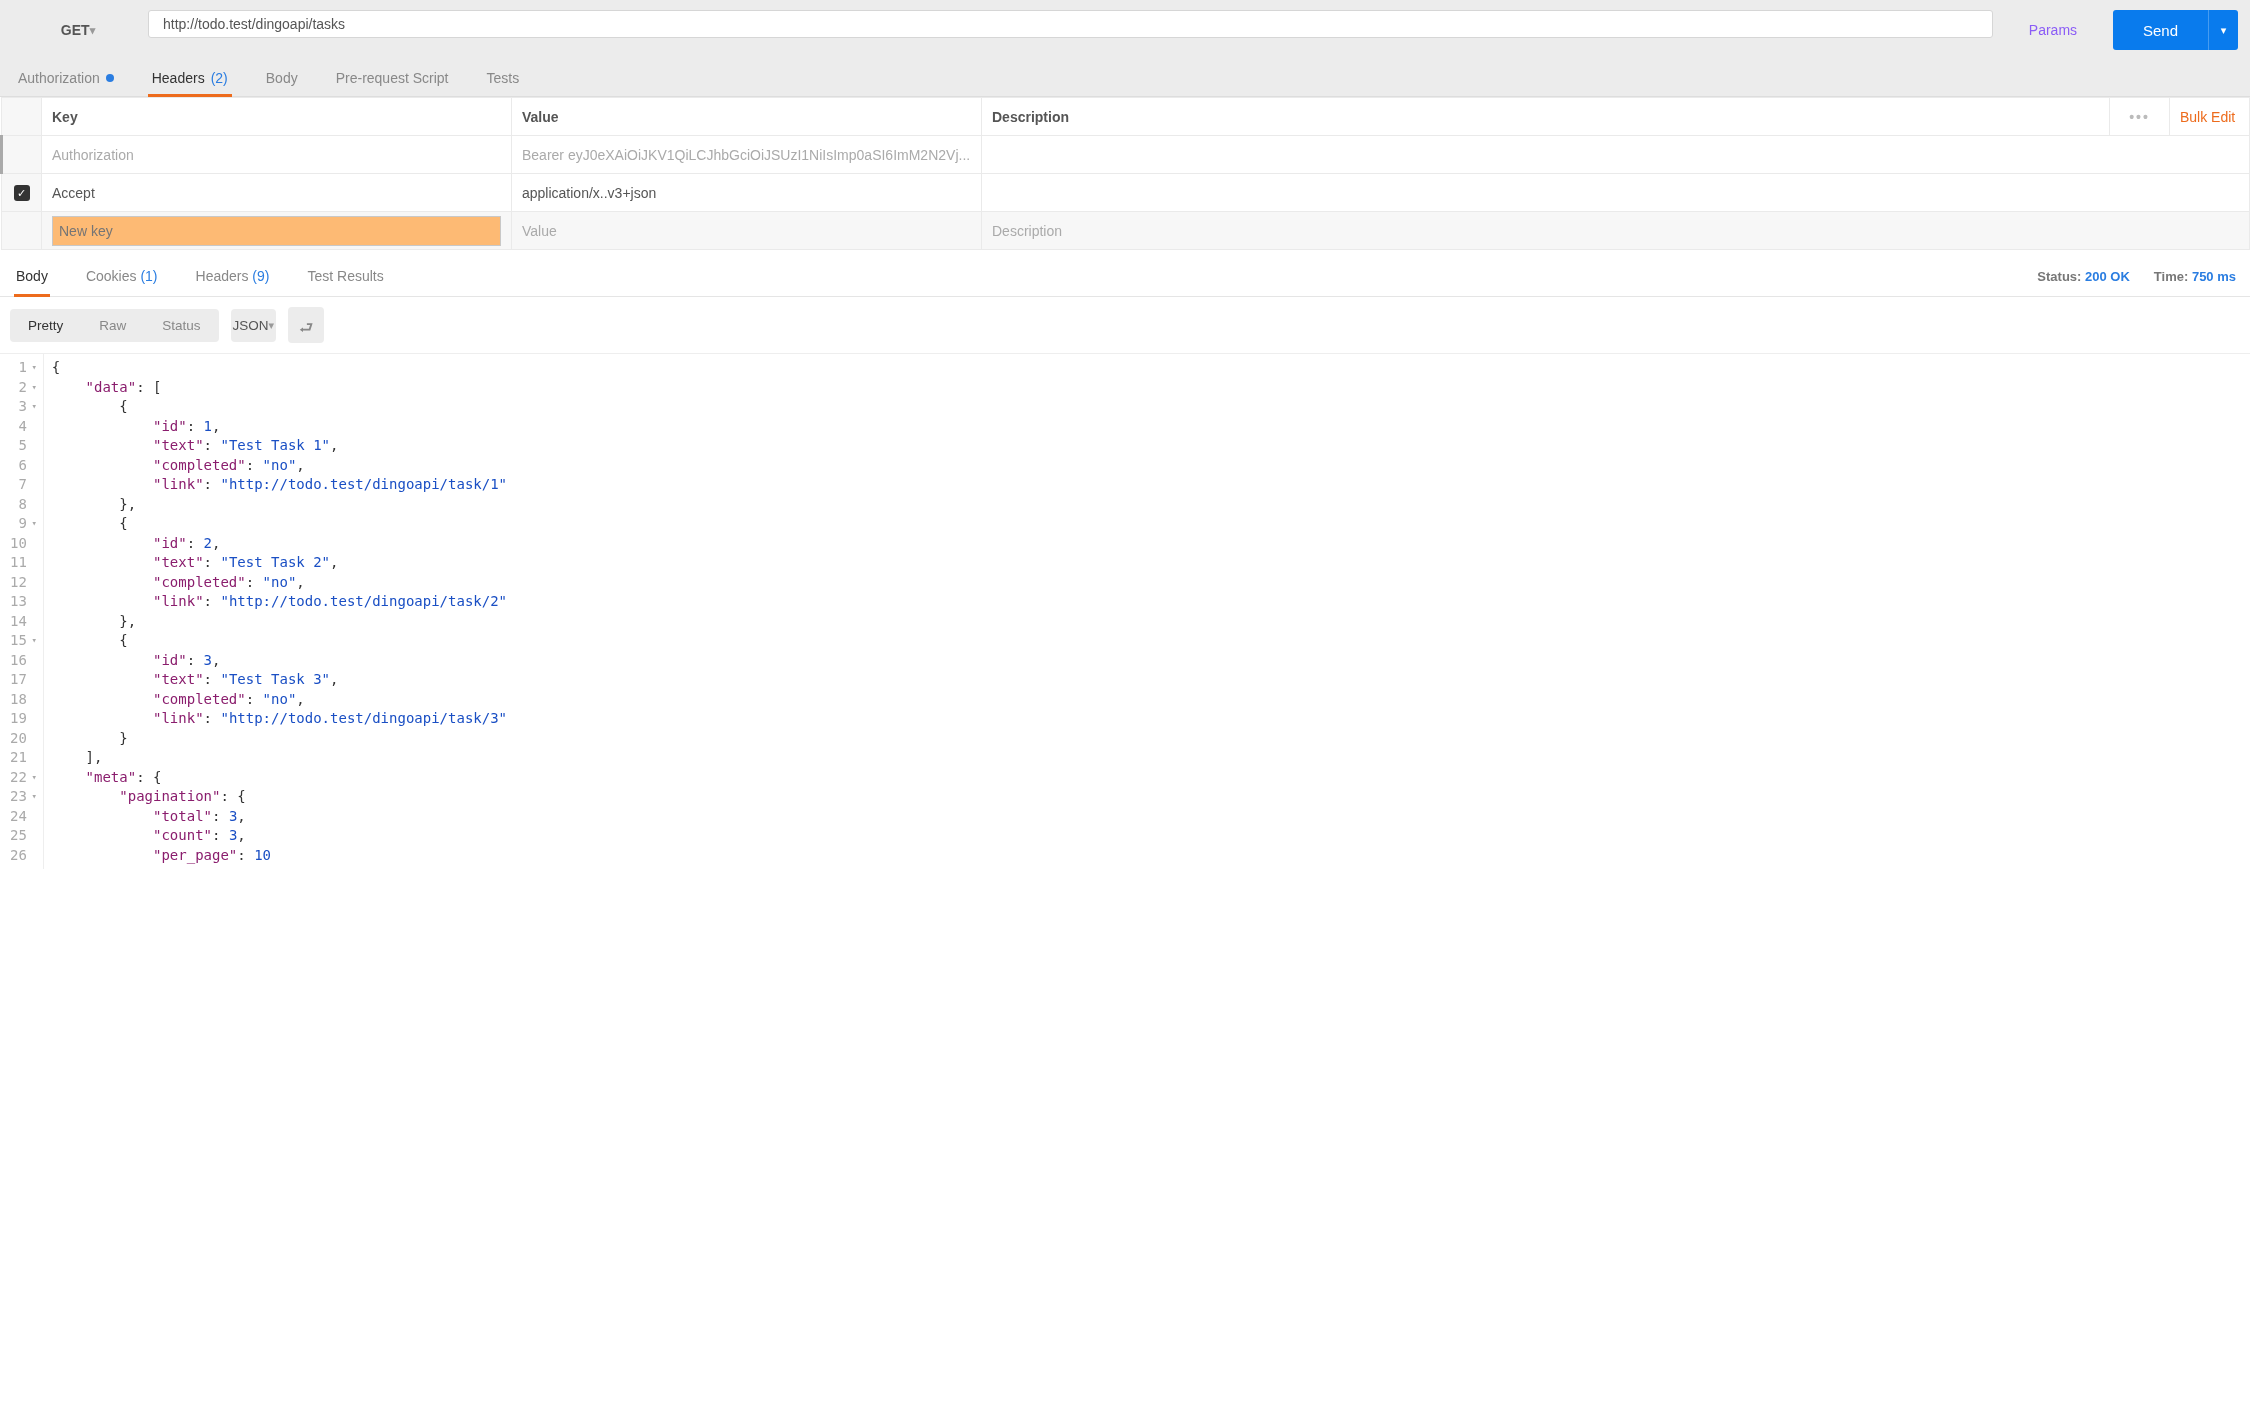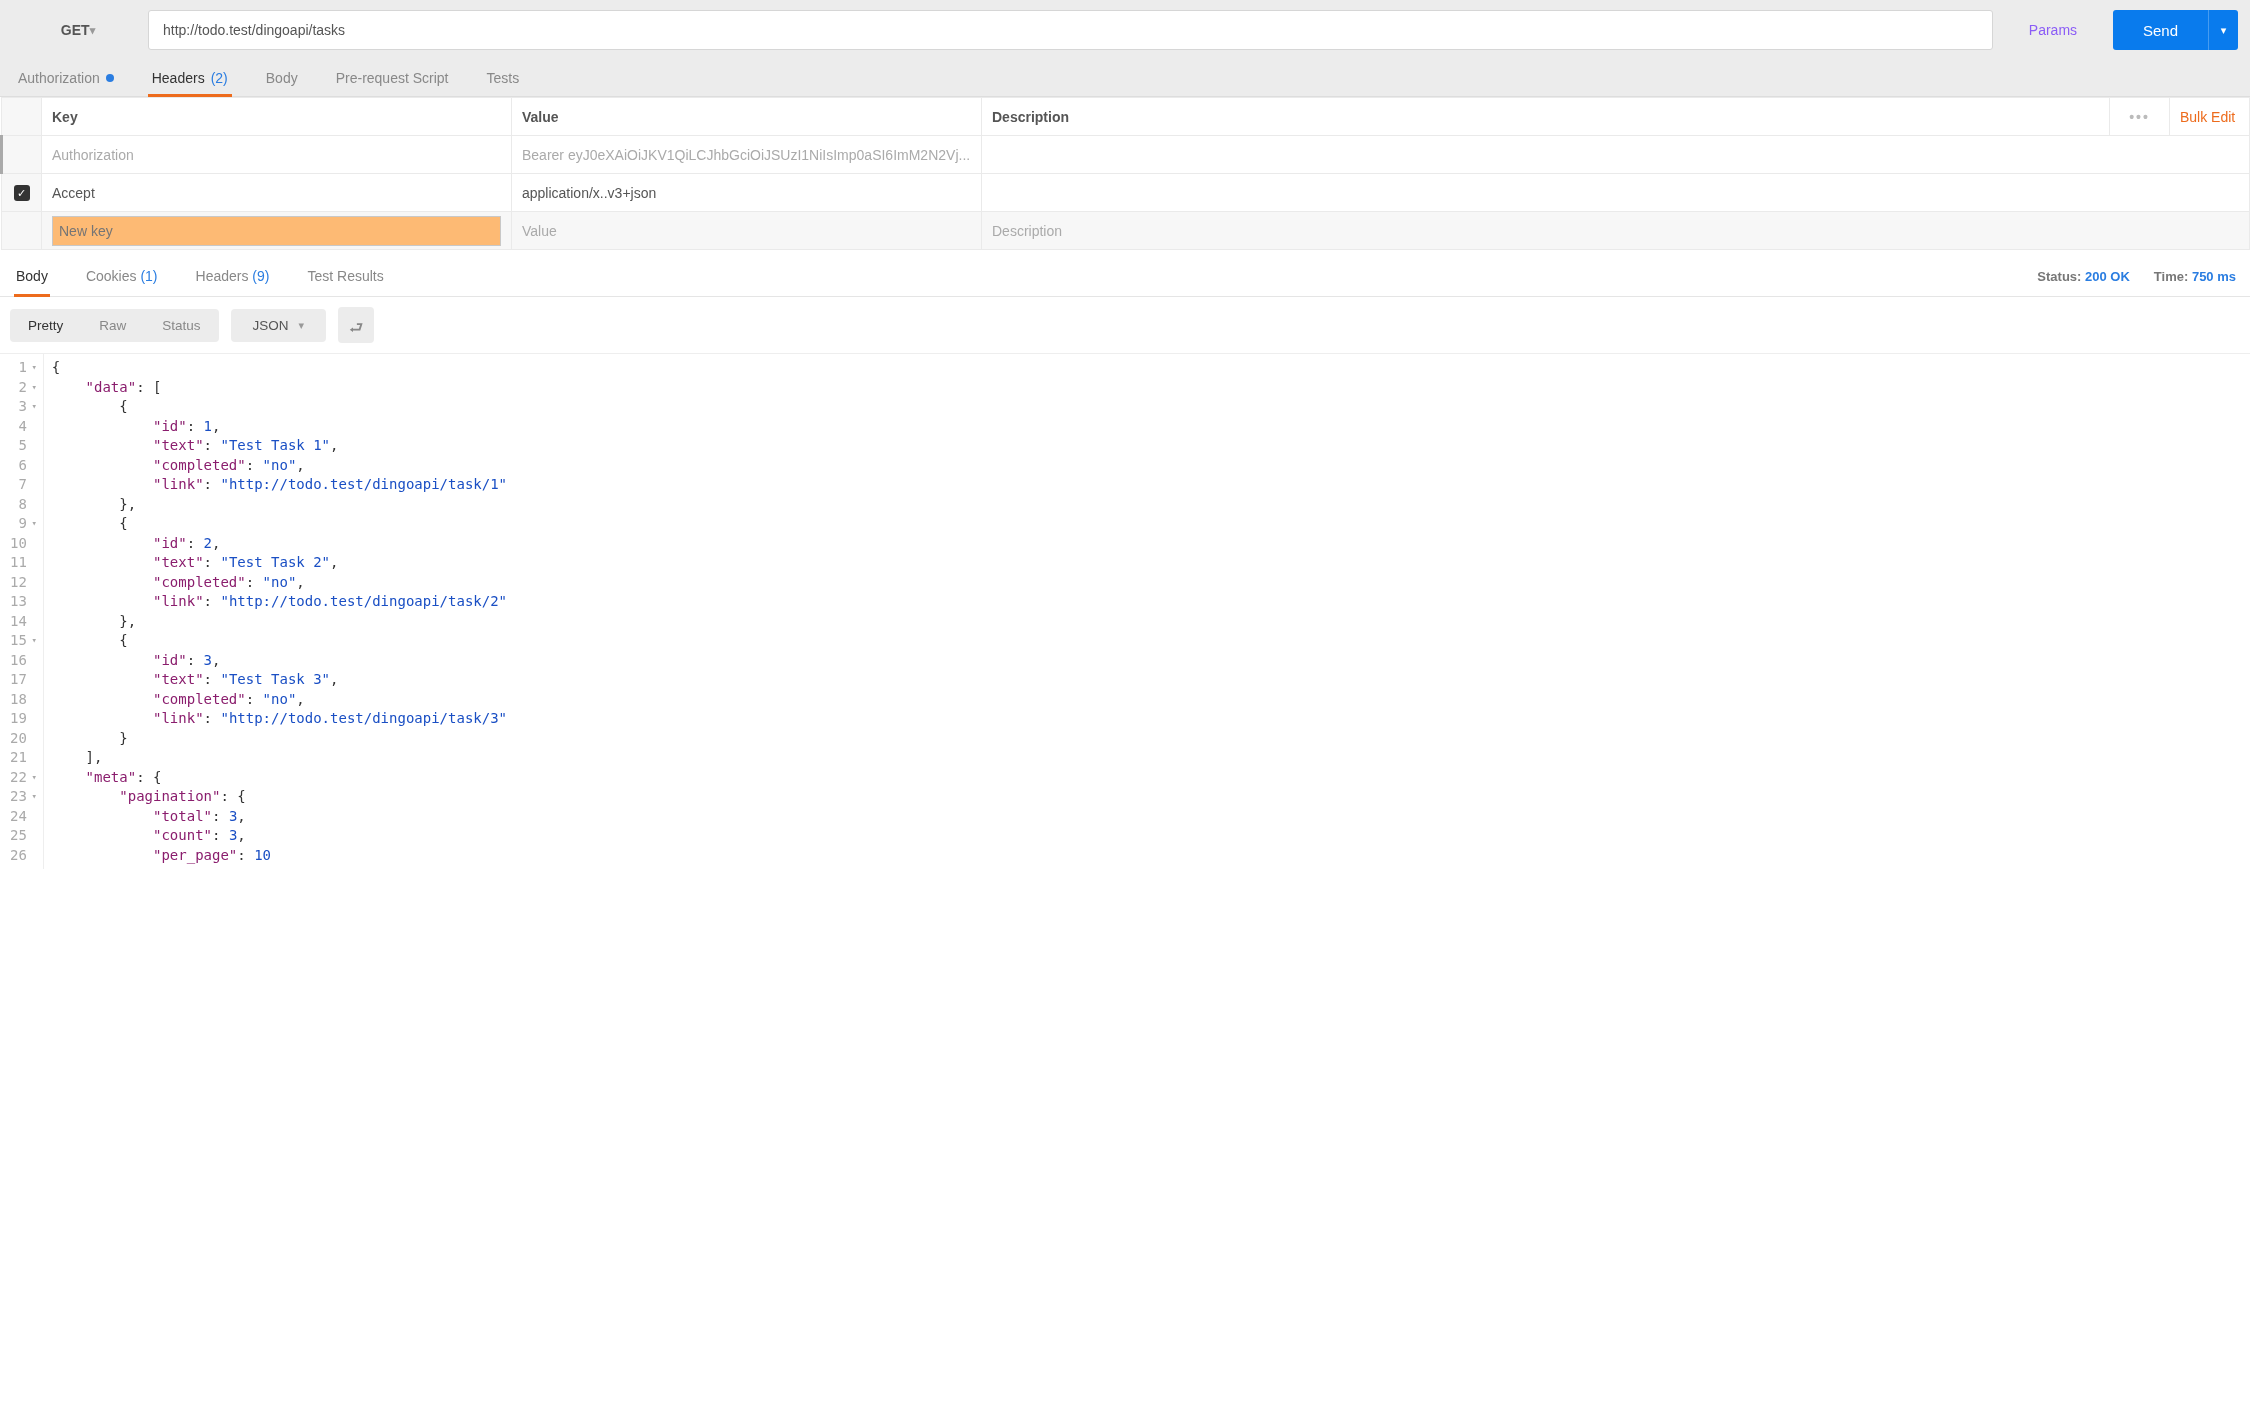--- a/index.html
+++ b/index.html
@@ -32,21 +32,21 @@
   }
   .method-btn .chev { color: #999; font-size: 11px; }
   .url-input {
     flex: 1;
     border: 1px solid #d6d6d6;
     background: #fff;
     border-radius: 3px;
     padding: 8px 14px;
     font-size: 14px;
     color: #555;
-    height: 40px;
+    height: 28px;
   }
   .params-btn {
     width: 100px;
     background: #ececec;
     border: none;
     color: #8b5cf6;
     font-size: 14px;
     cursor: pointer;
   }
   .send-group {
@@ -213,24 +213,23 @@
     background: transparent;
     padding: 9px 18px;
     font-size: 13.5px;
     color: #888;
     cursor: pointer;
   }
   .view-btn.active { color: #333; font-weight: 500; }
   .fmt-btn {
     display: flex;
     align-items: center;
-    gap: 10px;
-    background: #ececec;
-    border: none;
-    padding: 9px 22px;
+    background: #ececec;
+    border: none;
+    padding: 9px 2px;
     border-radius: 4px;
     font-size: 13.5px;
     color: #555;
     cursor: pointer;
   }
   .fmt-btn .chev { color: #999; font-size: 11px; }
   .wrap-btn {
     background: #ececec;
     border: none;
     width: 36px;

